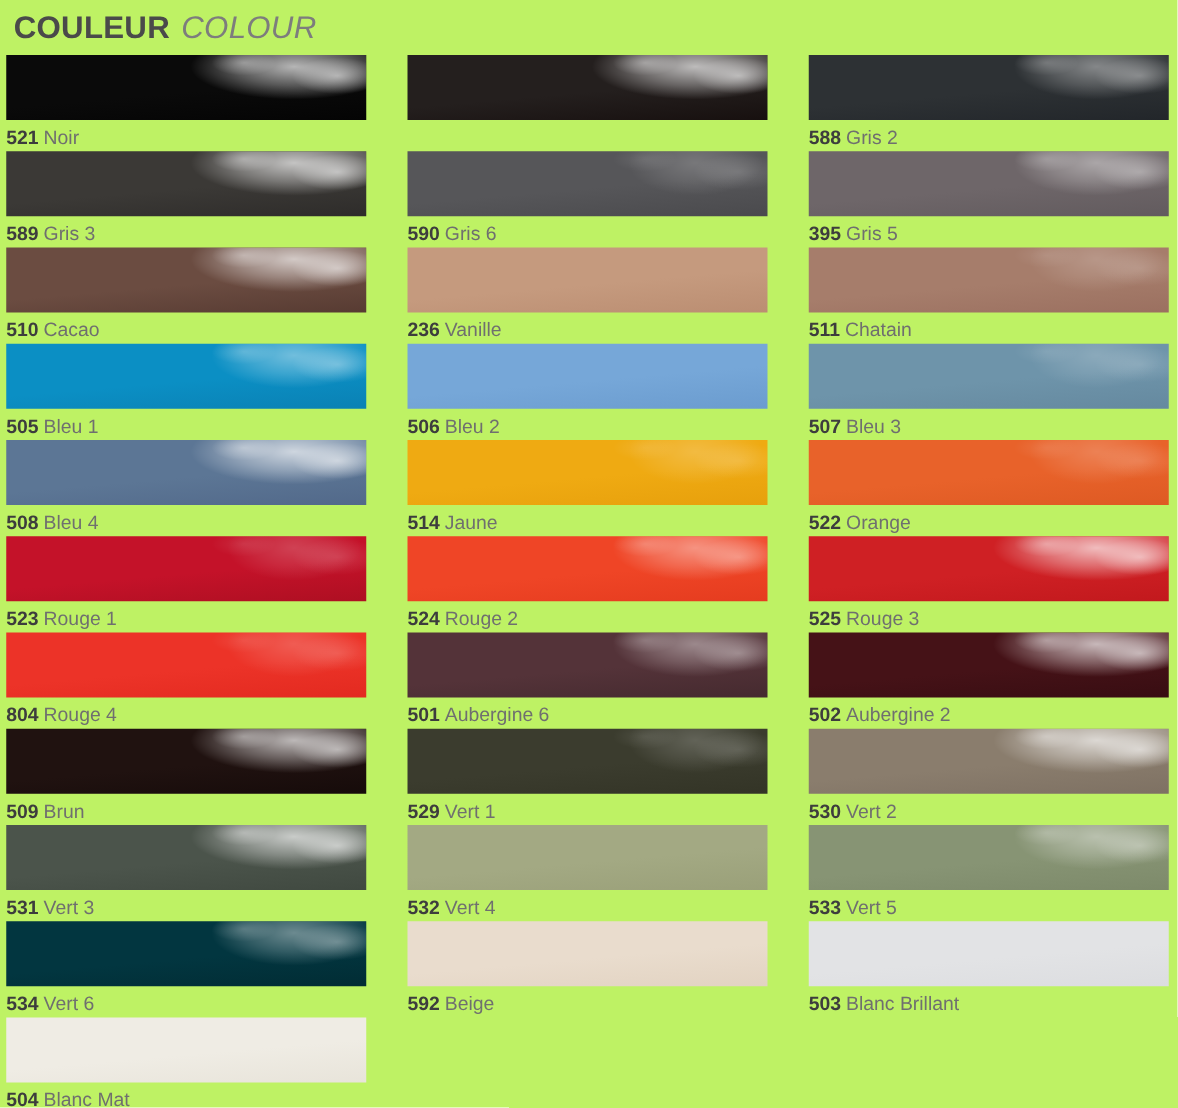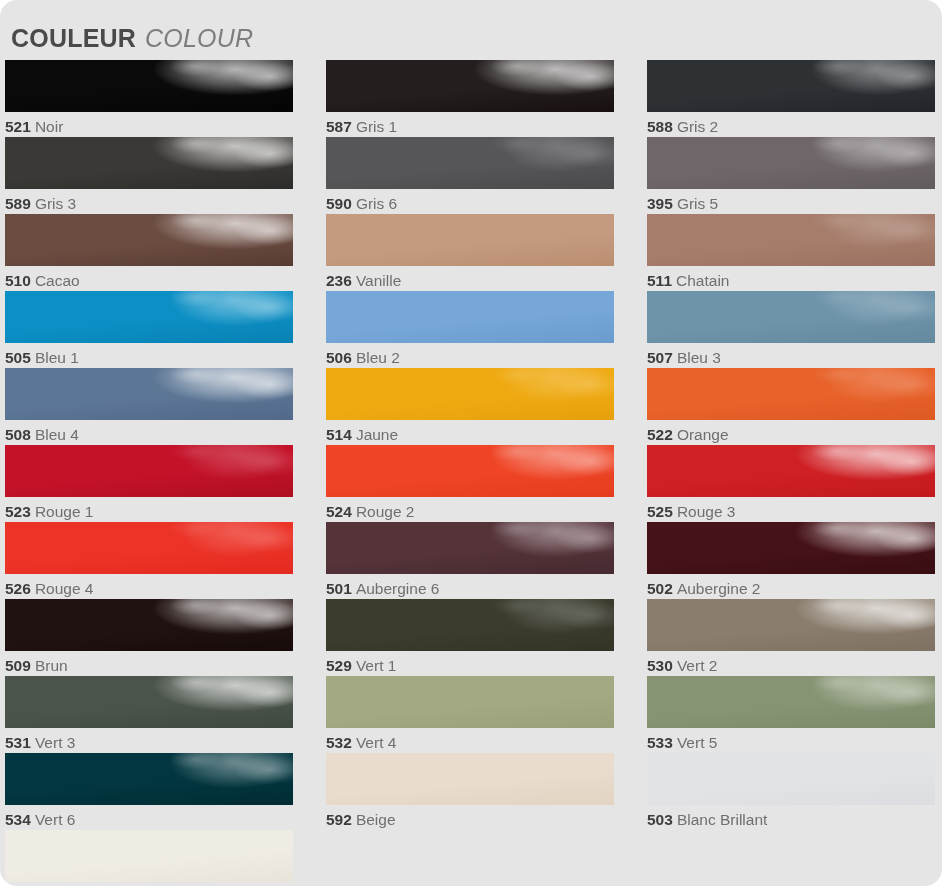--- a/index.html
+++ b/index.html
@@ -6,23 +6,22 @@
   html, body {
     margin: 0; padding: 0;
     width: 942px; height: 886px;
     background: #ffffff;
     font-family: "Liberation Sans", sans-serif;
     overflow: hidden;
   }
   #page {
     position: relative;
     width: 942px; height: 886px;
-    background: #e5e5e5;
-    padding: 16px 0 0 5px;
-    border-radius: 17px;
+    background: #bef264;
+    padding: 0 0 0 5px;
   }
   
   .header {
     height: 44px;
     display: flex;
     align-items: center;
     padding-left: 6px;
   }
   .title-main {
     font-size: 25px;
@@ -94,21 +93,20 @@
           </div>
           <div class="label"><span class="code">521</span><span class="name">Noir</span></div>
         </div>
       </div>
       <div class="gap"></div>
       <div class="cell">
         <div class="swatch-wrap">
           <div class="swatch" style="background: linear-gradient(175deg, rgb(36, 31, 30) 0%, rgb(36, 31, 30) 55%, rgb(23, 16, 15) 100%);">
             <div class="gloss" style="background-image: radial-gradient(40% 70% at 80% 18%, rgba(255, 255, 255, 0.7) 0%, rgba(255, 255, 255, 0.314) 42%, rgba(255, 255, 255, 0) 72%), radial-gradient(18% 40% at 92% 32%, rgba(255, 255, 255, 0.525) 0%, rgba(255, 255, 255, 0) 70%), radial-gradient(12% 26% at 66% 12%, rgba(255, 255, 255, 0.35) 0%, rgba(255, 255, 255, 0) 75%);"></div>
           </div>
-          <div class="label"><span class="code">587</span><span class="name">Gris 1</span></div>
         </div>
       </div>
       <div class="gap"></div>
       <div class="cell">
         <div class="swatch-wrap">
           <div class="swatch" style="background: linear-gradient(175deg, rgb(45, 49, 52) 0%, rgb(45, 49, 52) 55%, rgb(34, 38, 42) 100%);">
             <div class="gloss" style="background-image: radial-gradient(32% 70% at 80% 18%, rgba(255, 255, 255, 0.42) 0%, rgba(255, 255, 255, 0.19) 42%, rgba(255, 255, 255, 0) 72%), radial-gradient(18% 40% at 92% 32%, rgba(255, 255, 255, 0.314) 0%, rgba(255, 255, 255, 0) 70%), radial-gradient(12% 26% at 66% 12%, rgba(255, 255, 255, 0.21) 0%, rgba(255, 255, 255, 0) 75%);"></div>
           </div>
           <div class="label"><span class="code">588</span><span class="name">Gris 2</span></div>
         </div>
@@ -241,21 +239,21 @@
             <div class="gloss" style="background-image: radial-gradient(40% 70% at 80% 18%, rgba(255, 255, 255, 0.7) 0%, rgba(255, 255, 255, 0.314) 42%, rgba(255, 255, 255, 0) 72%), radial-gradient(18% 40% at 92% 32%, rgba(255, 255, 255, 0.525) 0%, rgba(255, 255, 255, 0) 70%), radial-gradient(12% 26% at 66% 12%, rgba(255, 255, 255, 0.35) 0%, rgba(255, 255, 255, 0) 75%);"></div>
           </div>
           <div class="label"><span class="code">525</span><span class="name">Rouge 3</span></div>
         </div>
       </div>
       <div class="cell">
         <div class="swatch-wrap">
           <div class="swatch" style="background: linear-gradient(175deg, rgb(236, 51, 40) 0%, rgb(236, 51, 40) 55%, rgb(227, 42, 32) 100%);">
             <div class="gloss" style="background-image: radial-gradient(26% 70% at 80% 18%, rgba(255, 255, 255, 0.2) 0%, rgba(255, 255, 255, 0.09) 42%, rgba(255, 255, 255, 0) 72%), radial-gradient(18% 40% at 92% 32%, rgba(255, 255, 255, 0.15) 0%, rgba(255, 255, 255, 0) 70%), radial-gradient(12% 26% at 66% 12%, rgba(255, 255, 255, 0.1) 0%, rgba(255, 255, 255, 0) 75%);"></div>
           </div>
-          <div class="label"><span class="code">526</span><span class="name">Rouge 4</span></div>
+          <div class="label"><span class="code">804</span><span class="name">Rouge 4</span></div>
         </div>
       </div>
       <div class="gap"></div>
       <div class="cell">
         <div class="swatch-wrap">
           <div class="swatch" style="background: linear-gradient(175deg, rgb(84, 51, 57) 0%, rgb(84, 51, 57) 55%, rgb(69, 42, 47) 100%);">
             <div class="gloss" style="background-image: radial-gradient(32% 70% at 80% 18%, rgba(255, 255, 255, 0.42) 0%, rgba(255, 255, 255, 0.19) 42%, rgba(255, 255, 255, 0) 72%), radial-gradient(18% 40% at 92% 32%, rgba(255, 255, 255, 0.314) 0%, rgba(255, 255, 255, 0) 70%), radial-gradient(12% 26% at 66% 12%, rgba(255, 255, 255, 0.21) 0%, rgba(255, 255, 255, 0) 75%);"></div>
           </div>
           <div class="label"><span class="code">501</span><span class="name">Aubergine 6</span></div>
         </div>

